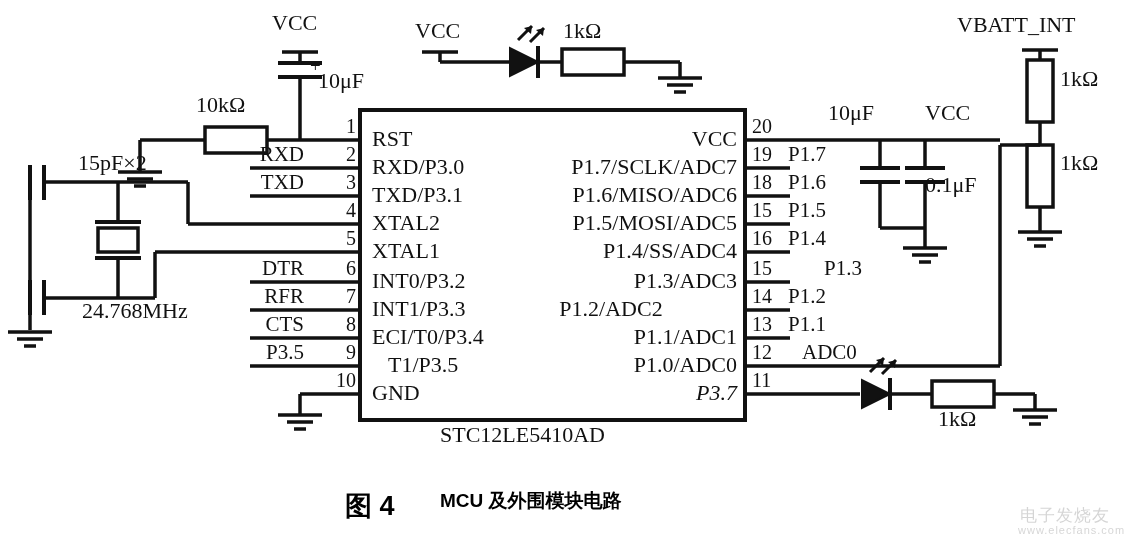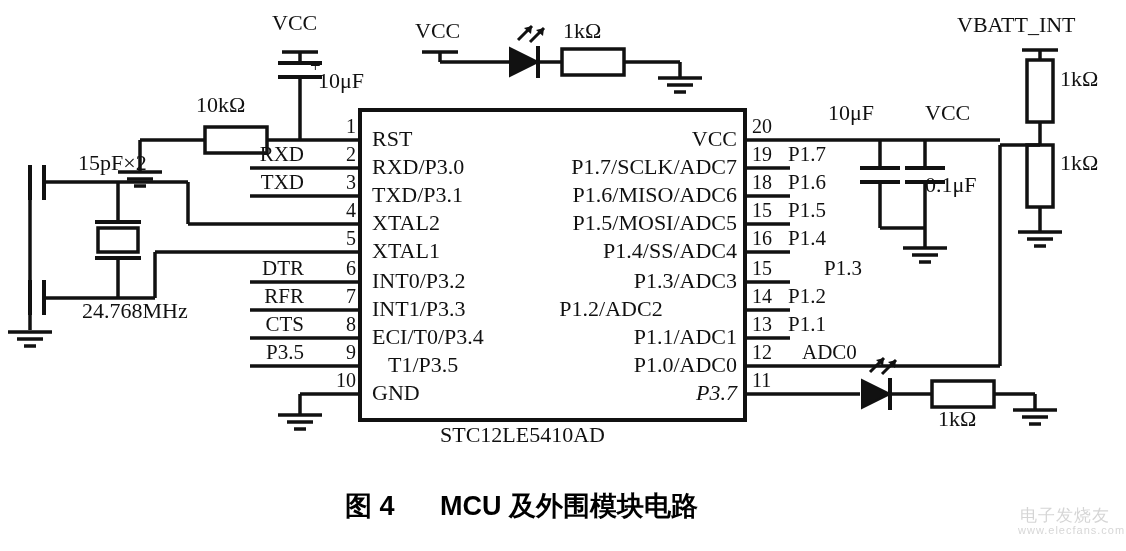--- a/index.html
+++ b/index.html
@@ -293,18 +293,18 @@
 <div class="lbl s22" style="left:925px;top:102px;">VCC</div>
 <div class="lbl s22" style="left:925px;top:174px;">0.1μF</div>
 
 <div class="lbl s22" style="left:957px;top:14px;">VBATT_INT</div>
 <div class="lbl s22" style="left:1060px;top:68px;">1kΩ</div>
 <div class="lbl s22" style="left:1060px;top:152px;">1kΩ</div>
 
 <div class="lbl s22" style="left:938px;top:408px;">1kΩ</div>
 
 <div class="cap" style="left:345px;top:488px;font-size:27px;">图 4</div>
-<div class="cap" style="left:440px;top:488px;font-size:27px;">MCU 及外围模块电路</div>
+<div class="cap" style="left:440px;top:488px;font-size:19px;">MCU 及外围模块电路</div>
 
 <div class="wm wm1" style="left:1020px;top:476px;margin-top:28px;">电子发烧友</div>
 <div class="wm wm2" style="left:1018px;top:524px;">www.elecfans.com</div>
 
 </div>
 
 </body></html>

